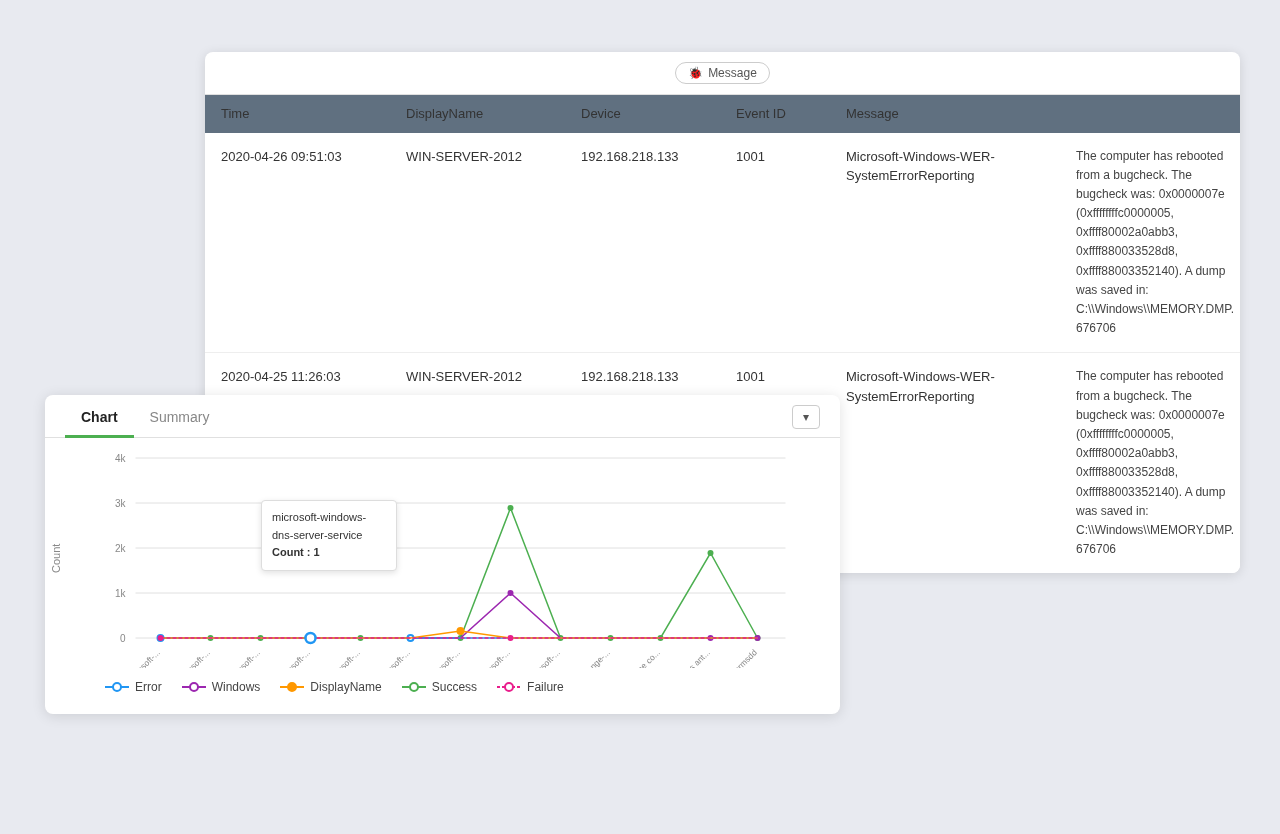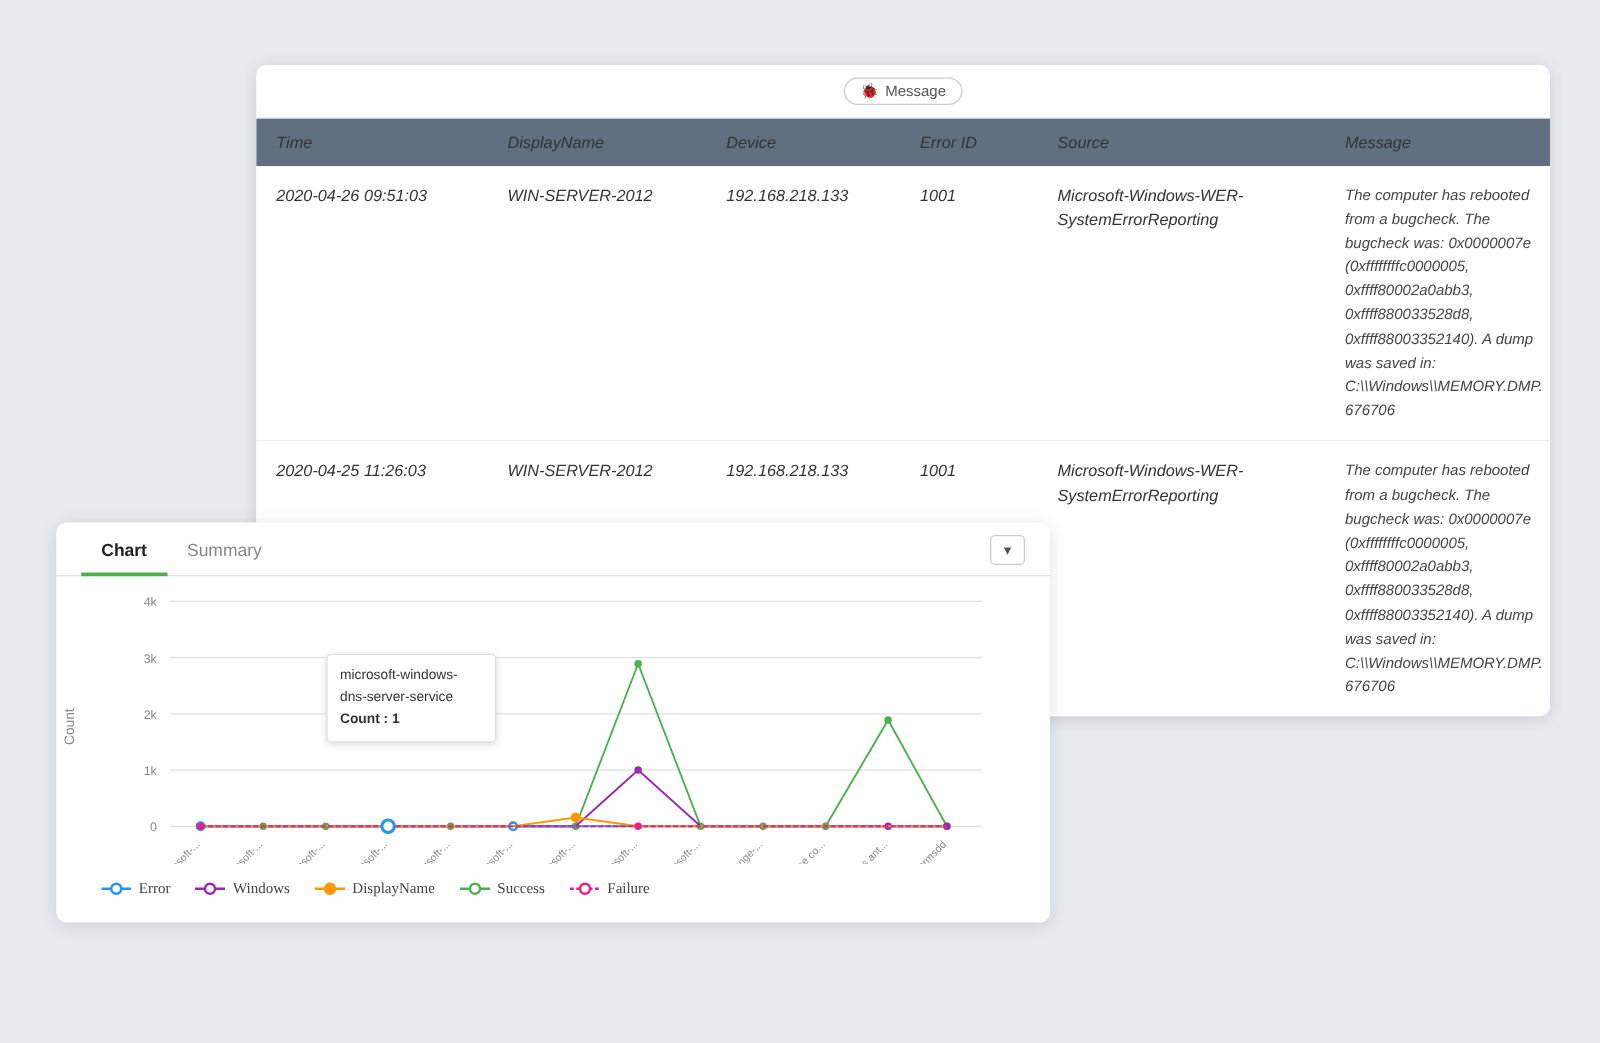--- a/index.html
+++ b/index.html
@@ -67,33 +67,32 @@
 
     .table-row:last-child {
       border-bottom: none;
     }
 
     .cell {
       padding-right: 10px;
       font-size: 13px;
       color: #333;
       line-height: 1.5;
-      font-style: italic;
     }
 
     .cell-message {
       font-size: 12px;
       color: #444;
       line-height: 1.6;
     }
 
     
     .chart-panel {
       position: absolute;
-      top: 418px;
+      top: 395px;
       left: 45px;
       width: 795px;
       background: #fff;
       border-radius: 8px;
       box-shadow: 0 2px 14px rgba(0,0,0,0.12);
       padding: 0 0 20px 0;
     }
 
     .tab-bar {
       display: flex;
@@ -159,23 +158,22 @@
       background: #fff;
       cursor: pointer;
       font-size: 12px;
       color: #555;
     }
 
     
     .chart-legend {
       display: flex;
       gap: 20px;
-      padding: 12px 36px 0;
+      padding: 12px 60px 0;
       flex-wrap: wrap;
-      font-family: Liberation Serif, serif;
     }
 
     .legend-item {
       display: flex;
       align-items: center;
       gap: 6px;
       font-size: 12px;
       color: #444;
     }
 
@@ -208,22 +206,21 @@
     <span class="incident-badge">
       <span class="bug-icon">🐞</span>
       <span>Message</span>
     </span>
   </div>
 
   <div class="table-header">
     <div class="cell">Time</div>
     <div class="cell">DisplayName</div>
     <div class="cell">Device</div>
-    <div class="cell">Error ID</div>
-    <div class="cell">Source</div>
+    <div class="cell">Event ID</div>
     <div class="cell">Message</div>
   </div>
 
   <div class="table-row">
     <div class="cell">2020-04-26 09:51:03</div>
     <div class="cell">WIN-SERVER-2012</div>
     <div class="cell">192.168.218.133</div>
     <div class="cell">1001</div>
     <div class="cell">Microsoft-Windows-WER-SystemErrorReporting</div>
     <div class="cell cell-message">The computer has rebooted from a bugcheck. The bugcheck was: 0x0000007e (0xffffffffc0000005, 0xffff80002a0abb3, 0xffff880033528d8, 0xffff88003352140). A dump was saved in: C:\\Windows\\MEMORY.DMP.  676706</div>

